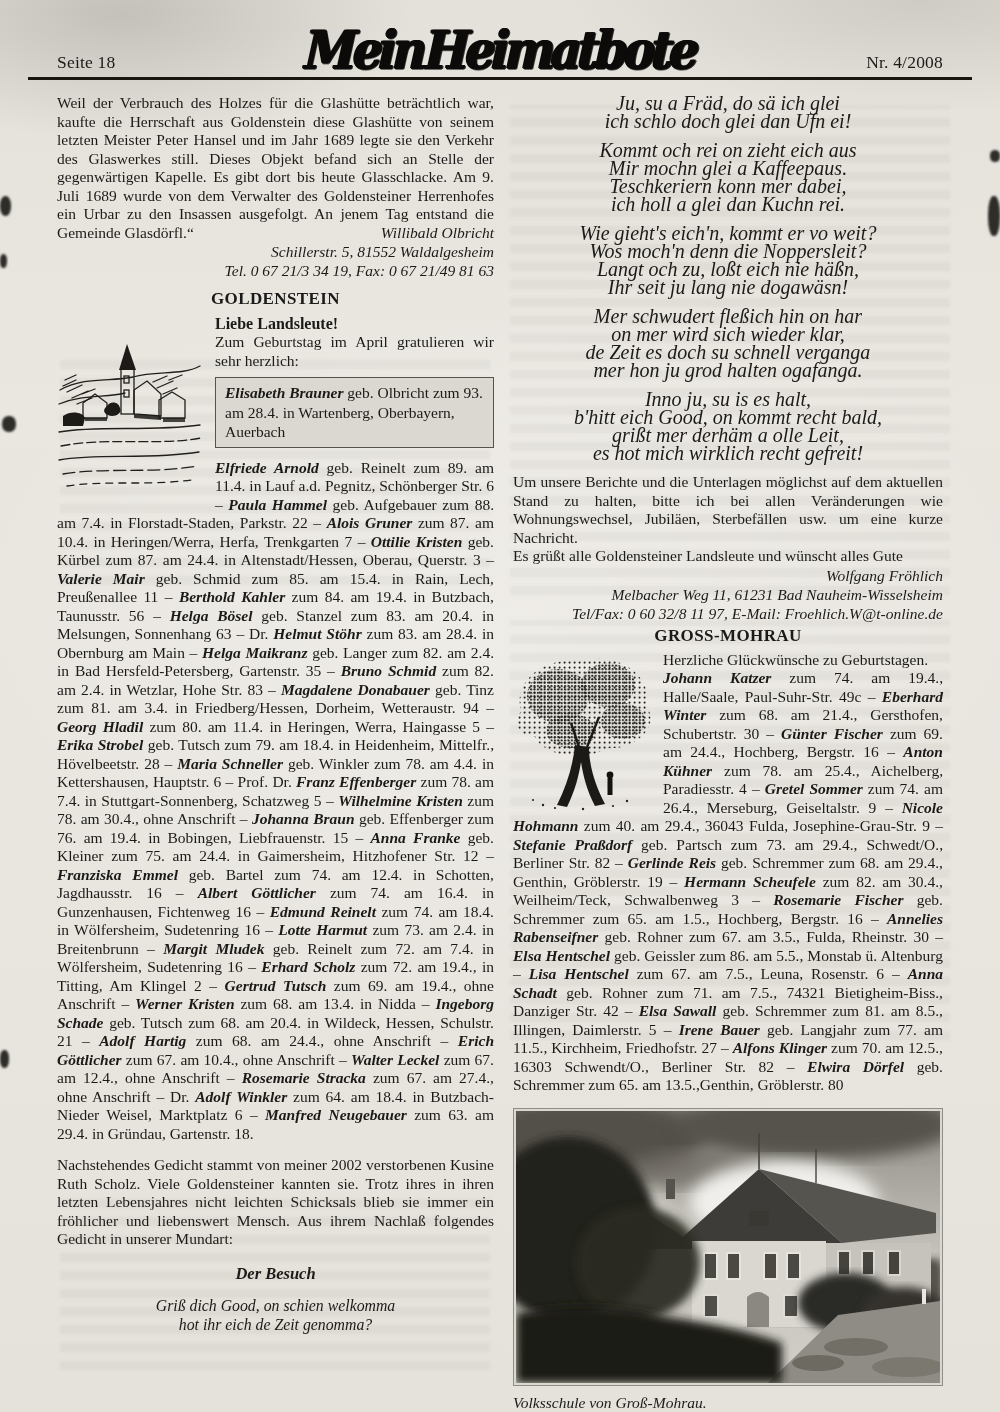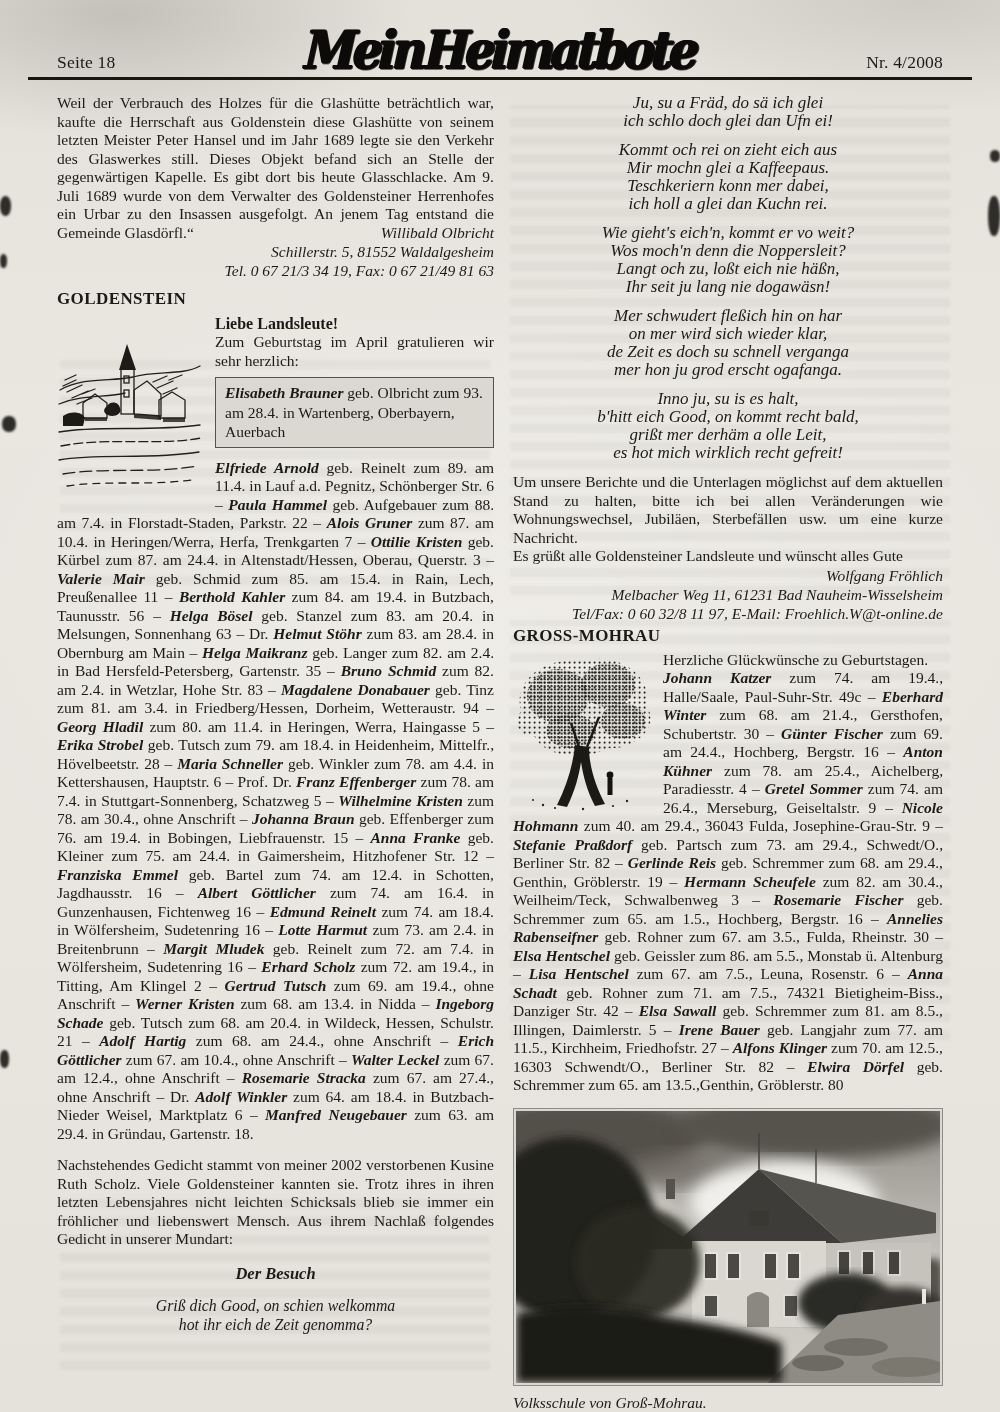--- a/index.html
+++ b/index.html
@@ -19,29 +19,29 @@
     transform:scaleY(1.12) skewX(-3deg);
     text-shadow:1px 0 #0c0b09,-1px 0 #0c0b09,0 1px #0c0b09,2px 1px 0 rgba(10,10,8,.8),1px 2px 0 rgba(10,10,8,.55);}
   .hdr-rule{position:absolute;left:28px;right:28px;top:77px;height:3px;background:#17160f;z-index:2;}
   
   .content{position:absolute;left:57px;top:94px;width:886px;display:flex;gap:19px;z-index:2;}
   .col-l{width:437px;} .col-r{width:430px;}
   .par{margin:0;font-size:15.5px;line-height:18.5px;text-align:justify;}
   .seg-b{font-weight:bold;font-style:italic;}
   .sigfloat{float:right;font-style:italic;}
   .sig-line{font-size:15.5px;line-height:19px;text-align:right;font-style:italic;}
-  .section-heading{font-weight:bold;font-size:17px;letter-spacing:.4px;margin:9px 0 5px;}
+  .section-heading{text-align:center;font-weight:bold;font-size:17px;letter-spacing:.4px;margin:9px 0 5px;}
   .salutation{font-weight:bold;font-size:16px;line-height:19px;}
   .sketch-float{float:left;width:158px;height:198px;box-sizing:border-box;padding-top:22px;}
   .highlight-box{overflow:hidden;border:1.5px solid #55534e;background:#dbd8d1;
     padding:5px 9px;margin:7px 0 11px;font-size:15.5px;line-height:19.5px;}
   .poem-intro{margin-top:13px;}
   .poem-title{text-align:center;font-weight:bold;font-style:italic;font-size:16.5px;margin-top:15px;}
   .poem-lines{text-align:center;font-style:italic;font-size:15.8px;line-height:19px;margin-top:12px;}
-  .stanza{text-align:center;font-style:italic;font-size:17px;line-height:18px;margin:0 0 11px;}
+  .stanza{text-align:center;font-style:italic;font-size:20px;line-height:18px;margin:0 0 11px;}
   .stanza div{white-space:nowrap;}
   .closing-line{font-size:15.5px;line-height:18.5px;}
   .gm-heading{margin-top:3px;}
   .tree-float{float:left;width:150px;height:163px;}
   .photo-fig{margin-top:13px;}
   .photo-frame{width:430px;box-sizing:border-box;border:1px solid #8f8d88;background:#d9d7d0;padding:2px;}
   .photo-frame svg{display:block;}
   .photo-caption{font-style:italic;font-size:15.5px;margin-top:8px;text-align:left;}
   
   .ghost{position:absolute;pointer-events:none;z-index:1;filter:blur(1.6px);
@@ -137,21 +137,21 @@
         <div class="stanza">
             <div>Wie gieht's eich'n, kommt er vo weit?</div>
             <div>Wos moch'n denn die Noppersleit?</div>
             <div>Langt och zu, loßt eich nie häßn,</div>
             <div>Ihr seit ju lang nie dogawäsn!</div>
           </div>
         <div class="stanza">
             <div>Mer schwudert fleßich hin on har</div>
             <div>on mer wird sich wieder klar,</div>
             <div>de Zeit es doch su schnell verganga</div>
-            <div>mer hon ju grod erscht ogafanga.</div>
+            <div>mer hon ju grod halten ogafanga.</div>
           </div>
         <div class="stanza">
             <div>Inno ju, su is es halt,</div>
             <div>b'hitt eich Good, on kommt recht bald,</div>
             <div>grißt mer derhäm a olle Leit,</div>
             <div>es hot mich wirklich recht gefreit!</div>
           </div>
       </div>
 
       <p class="par">Um unsere Berichte und die Unterlagen möglichst auf dem aktuellen Stand zu halten, bitte ich bei allen Veränderungen wie Wohnungswechsel, Jubiläen, Sterbefällen usw. um eine kurze Nachricht.</p>

